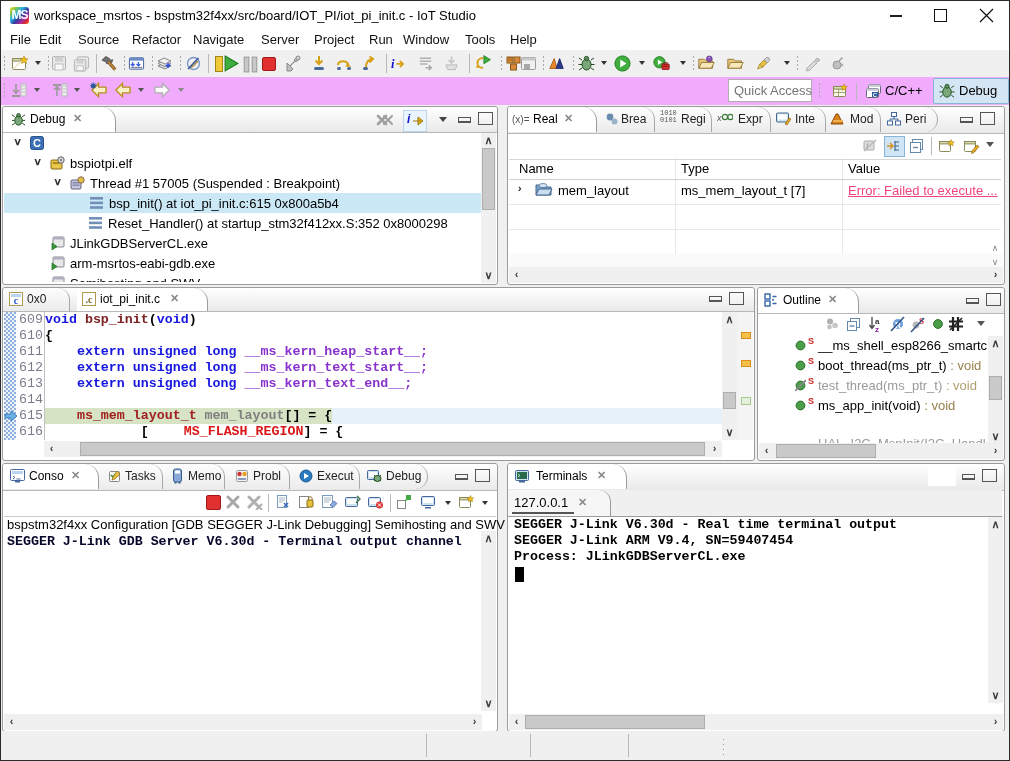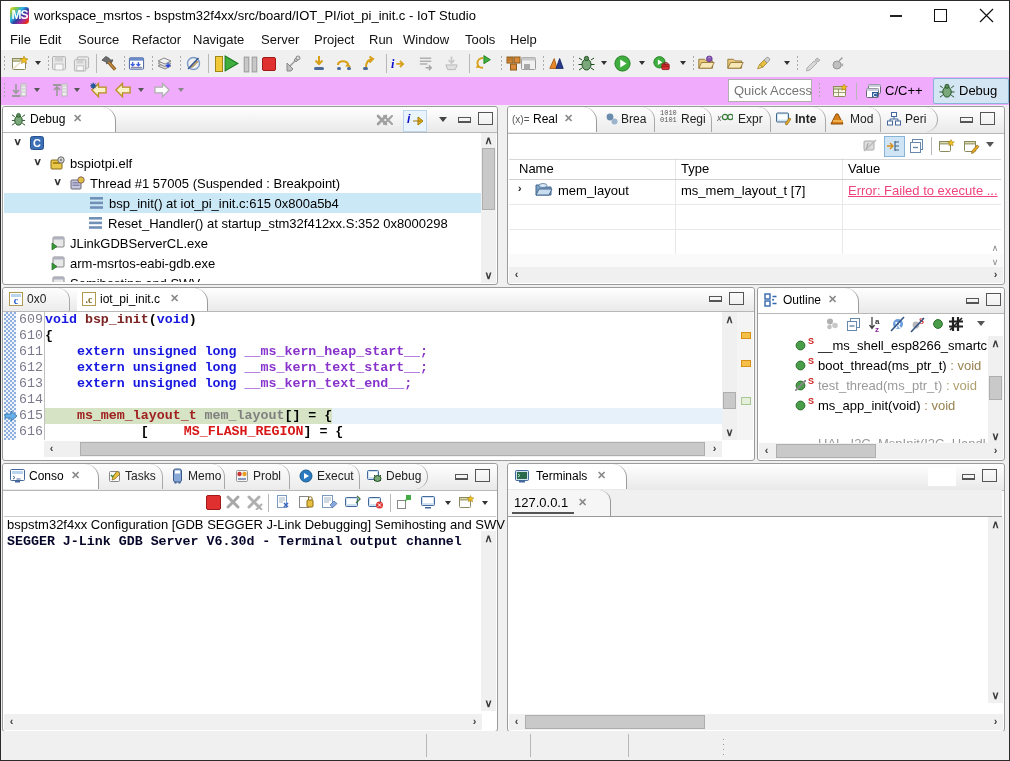--- a/index.html
+++ b/index.html
@@ -422,21 +422,21 @@
         <path d="M10.6 5h.2" stroke="#3a7a3a"></path>
       </svg>
    <span class="tablbl" style="left:26px;">Expr</span>
  </div>
  <div class="tab-un" style="left:263px;width:54px;">
    <svg class="abs" style="left:5px;top:5px;" width="15" height="14" viewBox="0 0 15 14">
         <rect x="0.5" y="1" width="12" height="9" rx="1" fill="#cfe2f0" stroke="#44698c"></rect>
         <rect x="2" y="2.5" width="9" height="5" fill="#fff"></rect>
         <path d="M9 12l4-6 2 1-4 6z" fill="#e8a820" stroke="#7a5a10" stroke-width="0.6"></path>
       </svg>
-   <span class="tablbl" style="left:24px;font-weight:bold;">Inte</span>
+   <span class="tablbl" style="left:24px;">Inte</span>
  </div>
  <div class="tab-un" style="left:318px;width:54px;">
    <svg class="abs" style="left:4px;top:5px;" width="16" height="14" viewBox="0 0 16 14">
         <path d="M1 12L6 2h2l5 10z" fill="#d88018" stroke="#8a4a08"></path>
         <rect x="3" y="8" width="10" height="2" fill="#f0b050"></rect>
       </svg>
    <span class="tablbl" style="left:24px;">Mod</span>
  </div>
  <div class="tab-un" style="left:373px;width:56px;border-radius:0 13px 13px 0;text-align:right;">
    <svg class="abs" style="left:6px;top:5px;" width="14" height="14" viewBox="0 0 14 14">
@@ -821,20 +821,24 @@
  <div class="mini" style="left:454px;"></div>
  <div class="minmax" style="left:474px;"></div>
 
  <div class="abs" style="left:0;top:26px;width:494px;height:26px;background:#f0f0f0;border-bottom:1px solid #9a9a9a;">
   <div class="abs" style="left:0;top:0;width:102px;height:26px;border-right:1px solid #999;border-radius:0 12px 0 0;background:#f6f6f6;"></div>
   <span class="abs" style="left:6px;top:5px;font-size:13px;">127.0.0.1</span>
   <div class="abs" style="left:4px;top:22px;width:62px;height:2px;background:#555;"></div>
   <span class="abs closex" style="left:70px;top:6px;">✕</span>
  </div>
 
+ <div class="abs mono" style="left:1px;top:53px;width:478px;height:148px;background:#fff;font-size:13.3px;font-weight:bold;line-height:16px;white-space:pre;color:#000;"><div style="padding-left:5px;">SEGGER J-Link V6.30d - Real time terminal output
+SEGGER J-Link ARM V9.4, SN=59407454
+Process: JLinkGDBServerCL.exe
+</div><div class="abs" style="left:6px;top:50px;width:9px;height:15px;background:#000;"></div></div>
  <div class="vsb" style="right:1px;top:53px;width:15px;height:186px;">
   <div class="sbarrow" style="top:0;">∧</div>
   <div class="sbarrow" style="bottom:0;">∨</div>
  </div>
  <div class="hsb" style="left:1px;bottom:1px;width:494px;">
   <div class="sbarrow" style="left:0;">‹</div>
   <div class="sbarrow" style="right:0;">›</div>
   <div class="sbthumb" style="left:16px;top:1px;width:180px;height:14px;"></div>
  </div>
 </div>

